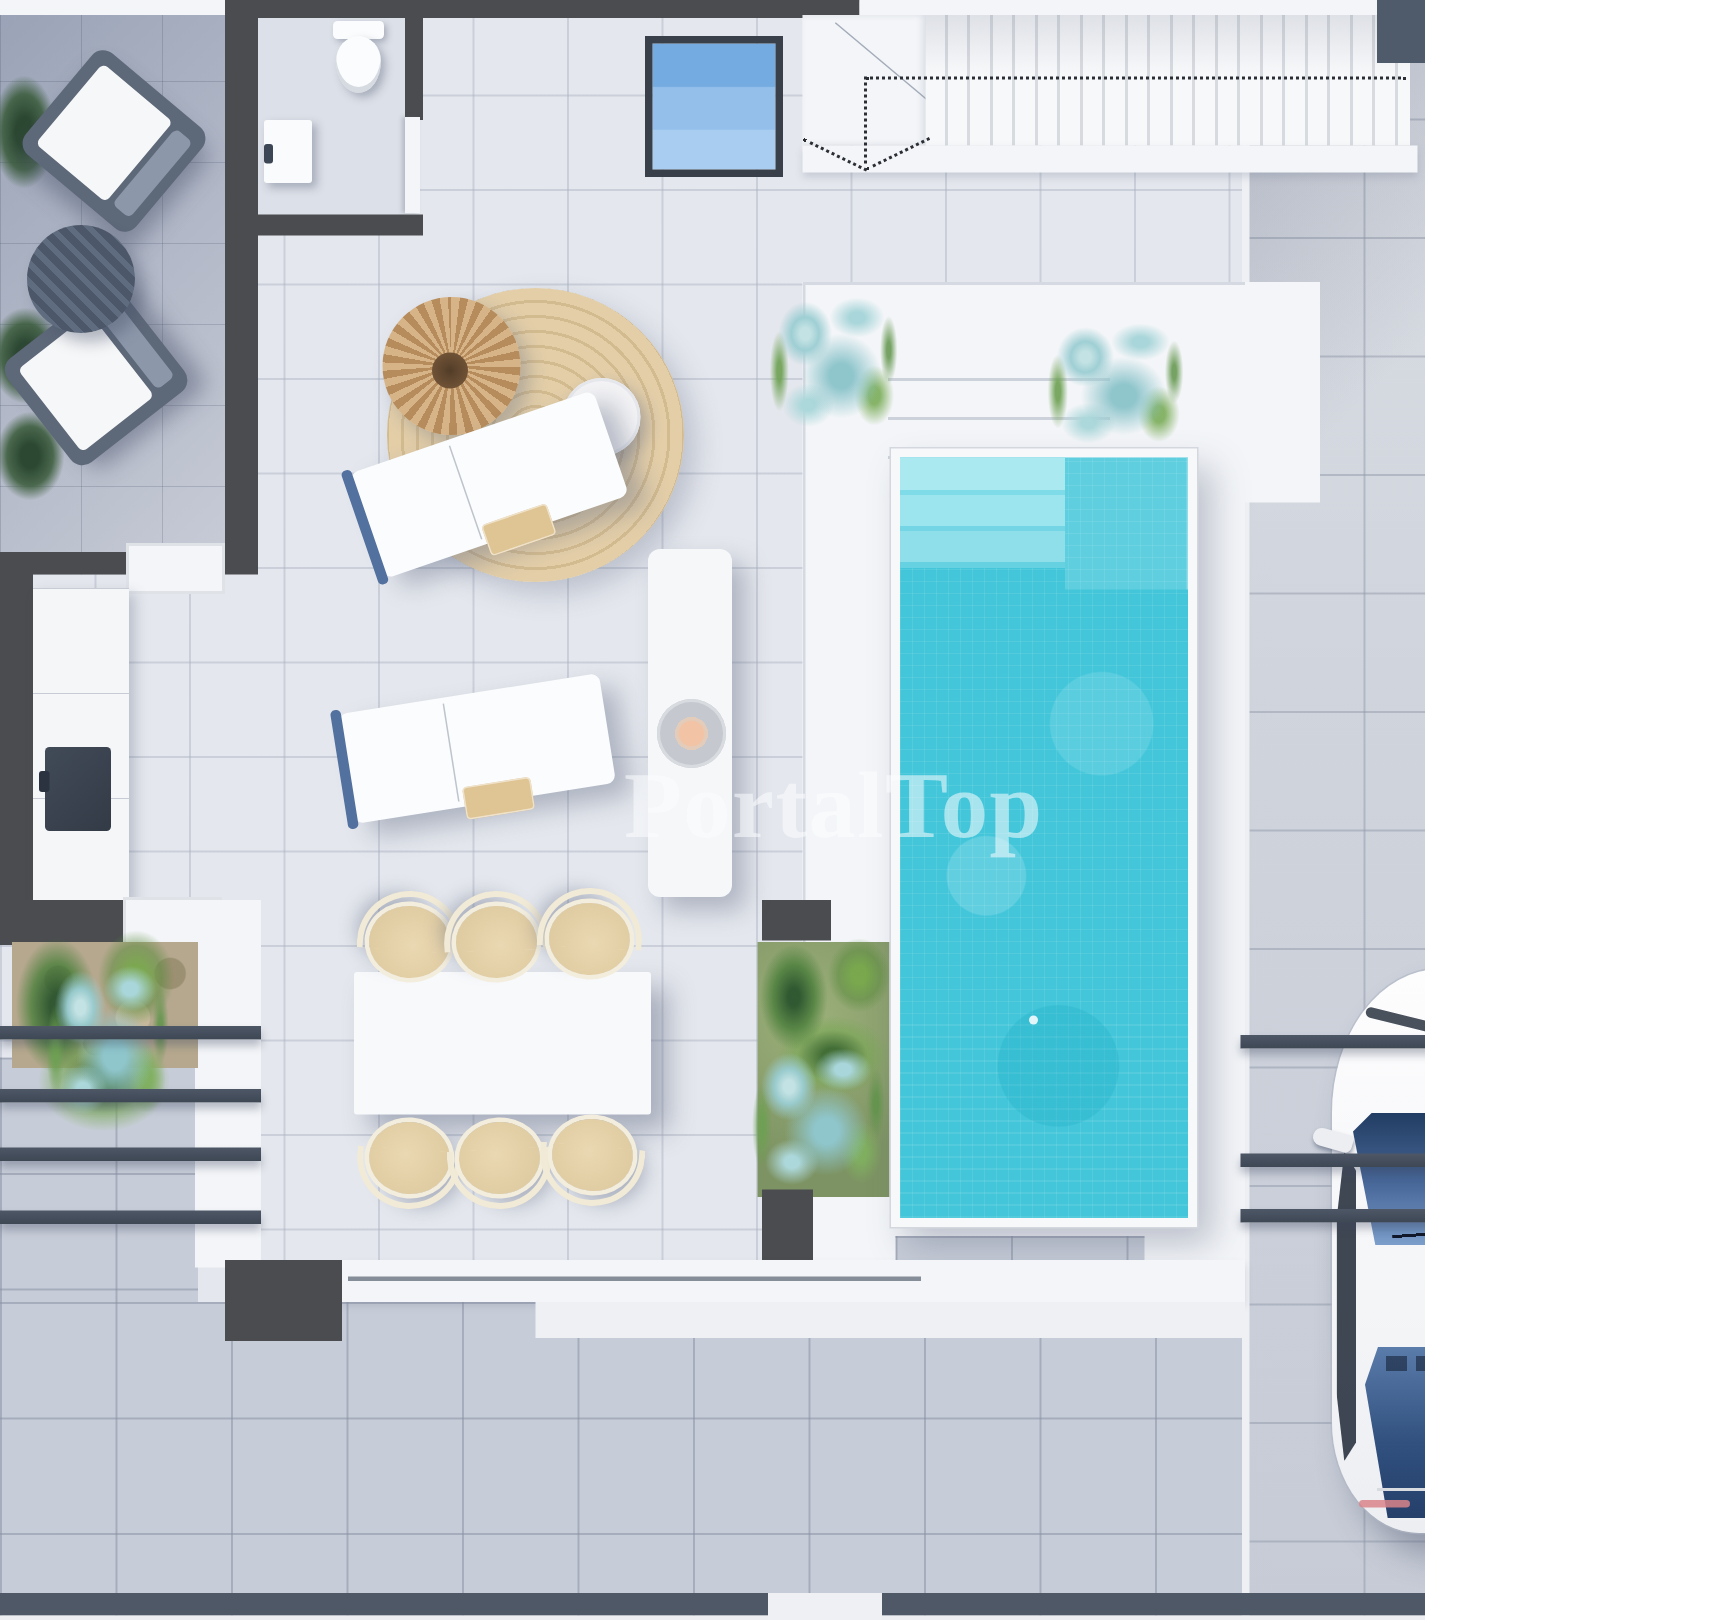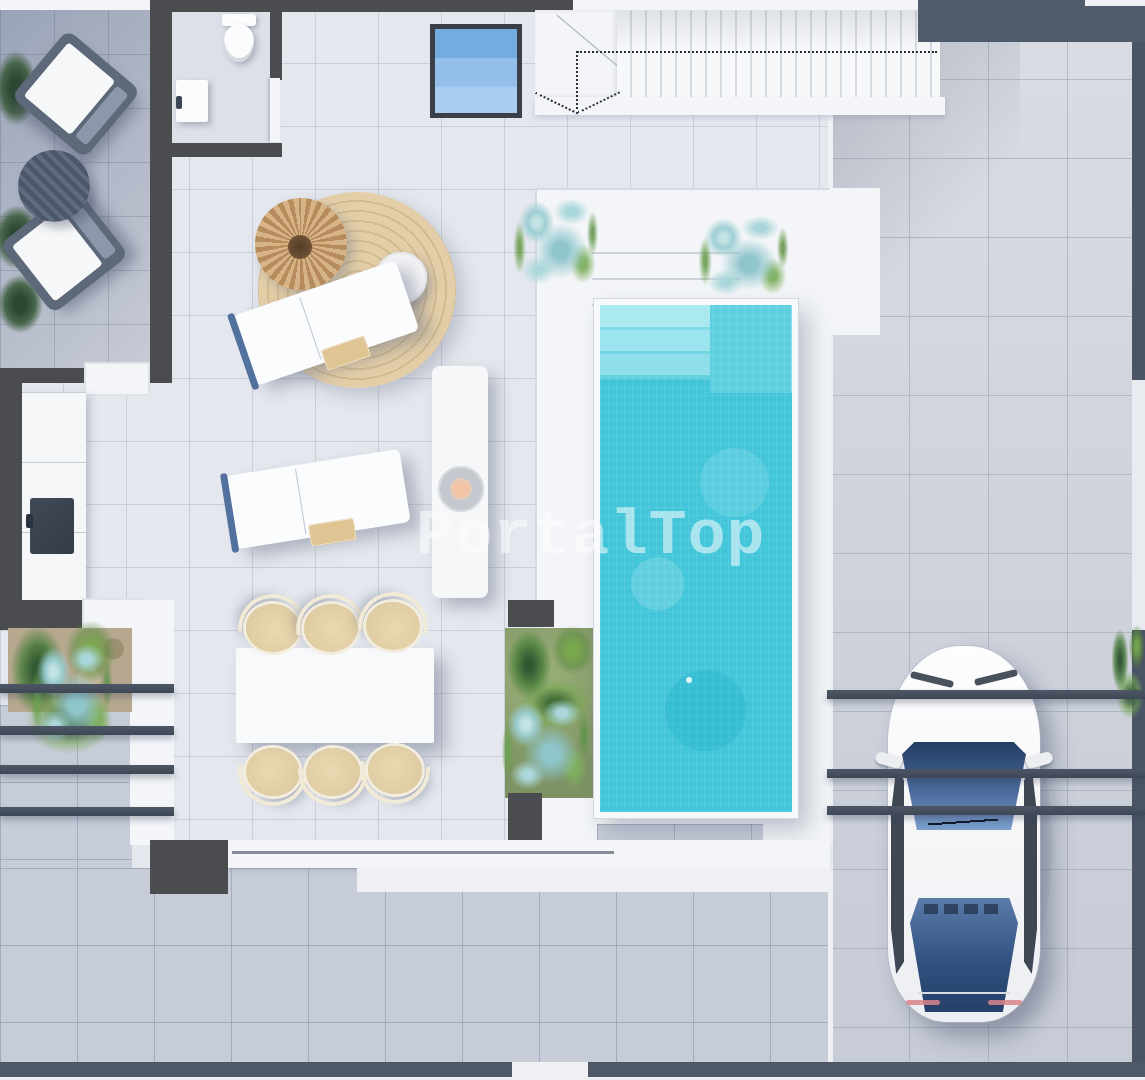--- a/index.html
+++ b/index.html
@@ -1,17 +1,17 @@
 <!DOCTYPE html>
 <html><head>
 <meta charset="utf-8">
 <style>
   html,body{margin:0;padding:0;background:#fff}
-  #plan{position:relative;width:1145px;height:1080px;overflow:hidden;
-        font-family:Liberation Mono, monospace;background:#e4e7ed}
+  #plan{position:relative;width:950px;height:1080px;overflow:hidden;
+        font-family:Liberation Serif, serif;background:#e4e7ed}
   .a{position:absolute}
   
   .tile-light{background-color:#e4e7ed;background-image:
     linear-gradient(rgba(170,177,192,.45) 1px,transparent 1px),
     linear-gradient(90deg,rgba(170,177,192,.45) 1px,transparent 1px);
     background-size:63px 63px}
   .tile-med{background-color:#c7cdd8;background-image:
     linear-gradient(rgba(138,146,164,.55) 1px,transparent 1px),
     linear-gradient(90deg,rgba(138,146,164,.55) 1px,transparent 1px);
     background-size:77px 77px}

